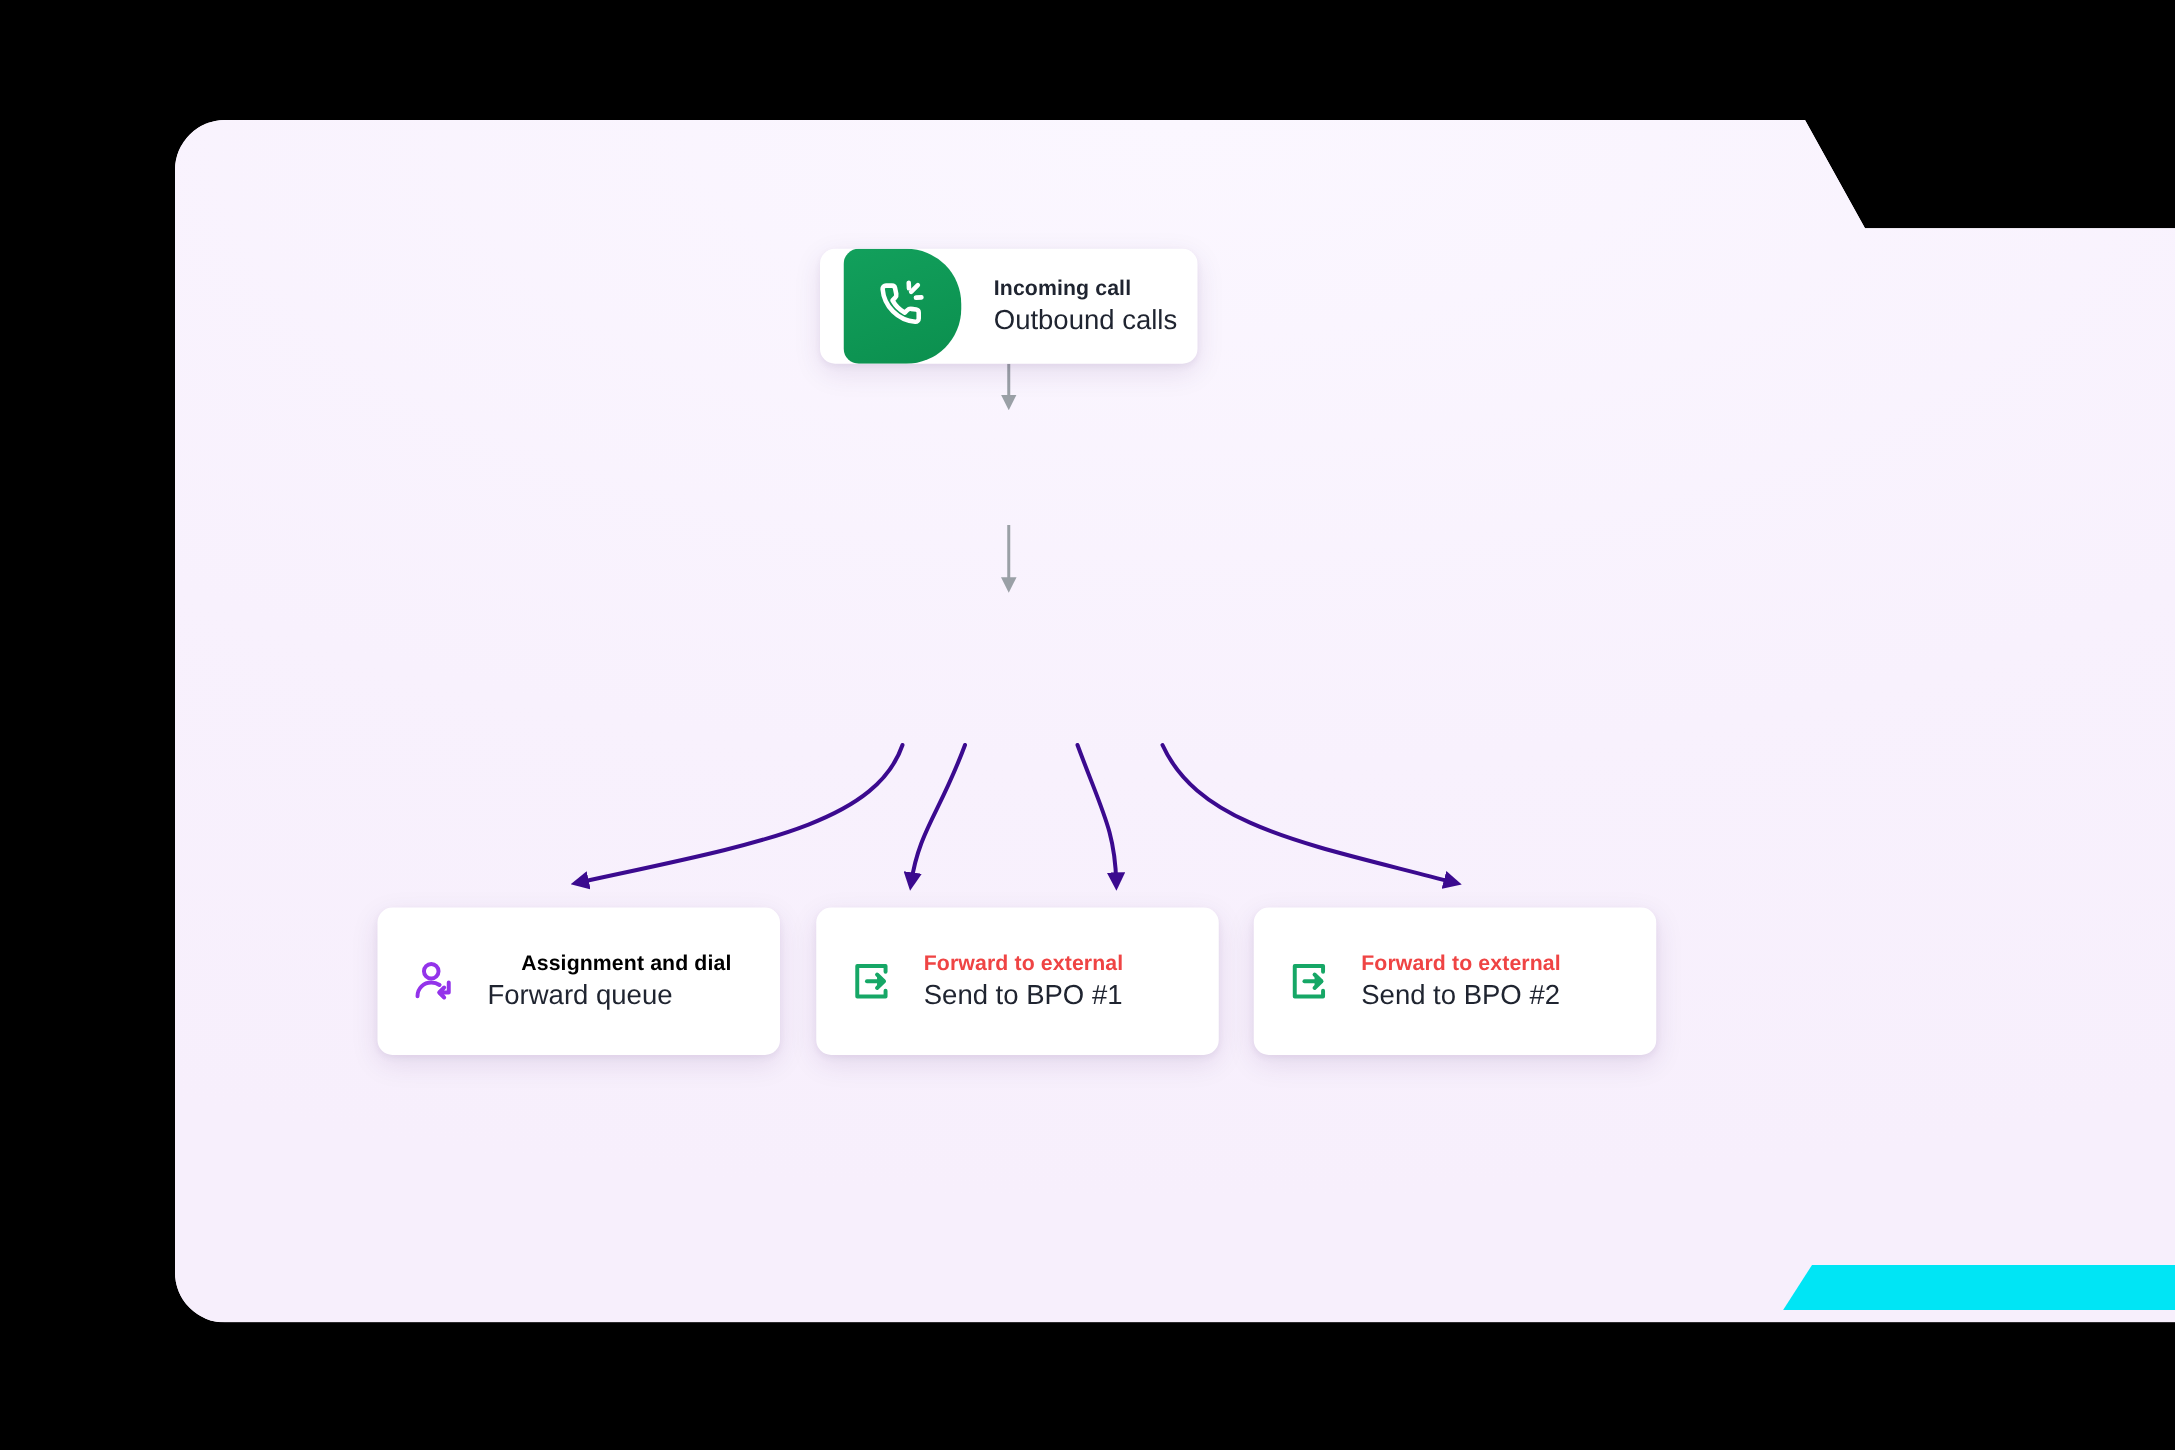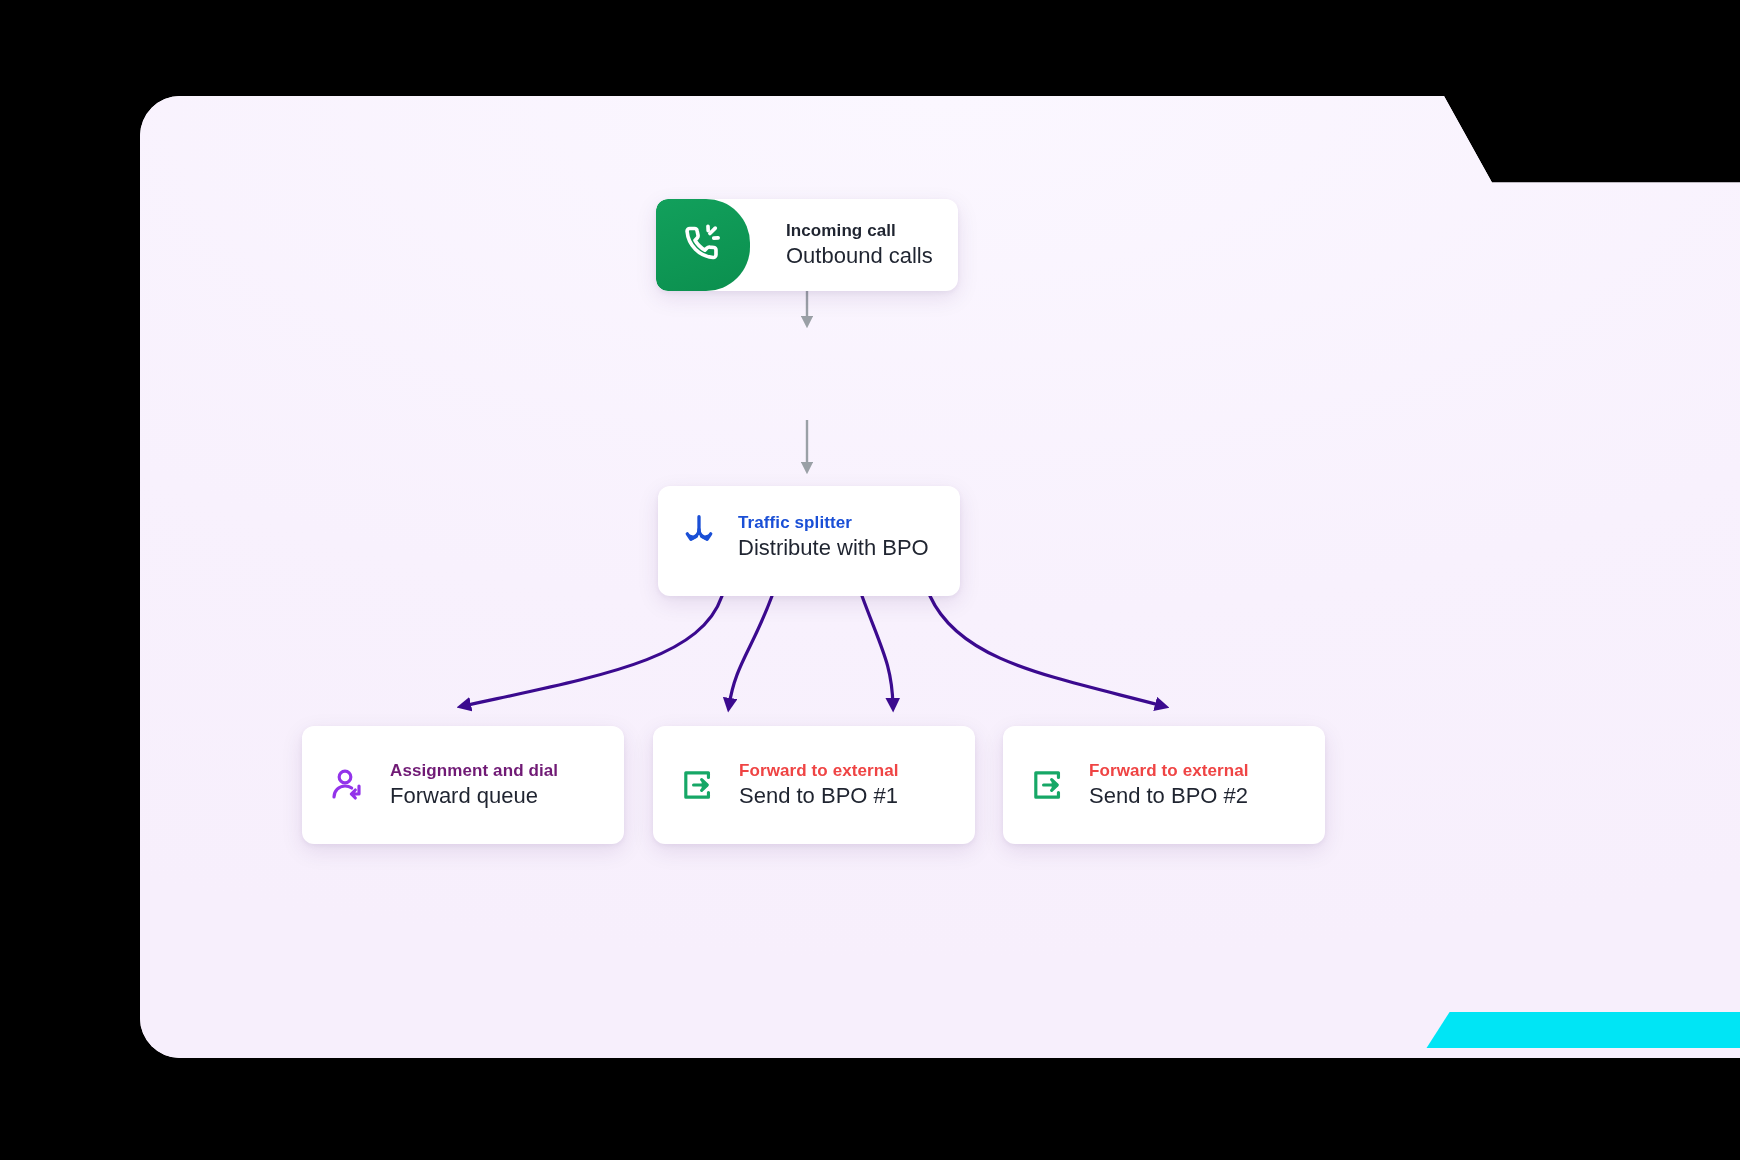--- a/index.html
+++ b/index.html
@@ -49,21 +49,21 @@
     overflow: hidden;
   }
   .node-body { display:flex; align-items:center; gap:20px; padding: 0 22px; width:100%; }
   .node-icon { flex: 0 0 auto; display:flex; align-items:center; justify-content:center; }
   .node-text { display:flex; flex-direction:column; justify-content:center; gap:1px; }
   .node-kind { font-size: 17px; font-weight: 700; line-height: 1.25; letter-spacing: .1px; }
   .node-title { font-size: 22px; font-weight: 400; color: #1f2430; line-height: 1.3; }
 
   
   #node-incoming { left: 656px; top: 199px; width: 302px; height: 92px; }
-  #node-incoming .node-body { padding: 0; gap: 14px; }
+  #node-incoming .node-body { padding: 0; gap: 4px; margin-left: 19px; }
   .green-slab {
     width: 94px; height: 92px;
     background: #0f9d58;
     background: linear-gradient(160deg,#12a05c 0%, #0b8f4e 100%);
     border-radius: 12px 44px 44px 12px;
     display:flex; align-items:center; justify-content:center;
     flex: 0 0 auto;
   }
   #node-incoming .node-text { padding-left: 22px; }
   #node-incoming .node-kind { color: #1f2430; font-size: 17px; font-weight: 700; }
@@ -75,21 +75,21 @@
 
   
   #node-split { left: 658px; top: 486px; width: 302px; height: 110px; align-items:flex-start; }
   #node-split .node-body { padding-top: 26px; align-items:flex-start; }
   #node-split .node-kind { color: #1a4fd6; }
 
   
   #node-queue  { left: 302px;  top: 726px; width: 322px; height: 118px; }
   #node-bpo1   { left: 653px;  top: 726px; width: 322px; height: 118px; }
   #node-bpo2   { left: 1003px; top: 726px; width: 322px; height: 118px; }
-  #node-queue .node-kind { color: #701a75; }
+  #node-queue .node-kind { color: #000000; margin-left: 27px; }
   #node-bpo1 .node-kind, #node-bpo2 .node-kind { color: #ef4444; }
   #node-queue .node-body, #node-bpo1 .node-body, #node-bpo2 .node-body { padding: 0 26px; gap: 22px; }
 </style>
 </head>
 <body>
 
 <div id="stage">
 
   <div class="panel">
     <div class="panel-bg-sheen"></div>
@@ -144,36 +144,20 @@
         </span>
       </div>
       <div class="node-text">
         <span class="node-kind">Incoming call</span>
         <span class="node-title">Outbound calls</span>
       </div>
     </div>
   </div>
 
 
-  <div class="node" id="node-split">
-    <div class="node-body">
-      <span class="node-icon">
-        <svg width="38" height="38" viewBox="0 0 24 24" fill="none" stroke="#1a4fd6" stroke-width="2.1" stroke-linecap="round" stroke-linejoin="round">
-          <path d="M12 3 L12 11 C12 13.6 10.2 15.4 7.6 16.6"></path>
-          <path d="M12 11 C12 13.6 13.8 15.4 16.4 16.6"></path>
-          <path d="M4.6 13.8 L6.9 17.2 L10.4 15.4" fill="#1a4fd6" stroke="#1a4fd6"></path>
-          <path d="M19.4 13.8 L17.1 17.2 L13.6 15.4" fill="#1a4fd6" stroke="#1a4fd6"></path>
-        </svg>
-      </span>
-      <div class="node-text">
-        <span class="node-kind">Traffic splitter</span>
-        <span class="node-title">Distribute with BPO</span>
-      </div>
-    </div>
-  </div>
 
   <div class="node" id="node-queue">
     <div class="node-body">
       <span class="node-icon">
         <svg width="40" height="40" viewBox="0 0 24 24" fill="none" stroke="#9333ea" stroke-width="1.9" stroke-linecap="round" stroke-linejoin="round">
           <circle cx="10.2" cy="7.2" r="3.5"></circle>
           <path d="M3.6 19.2 C3.6 15.3 6.6 12.6 10.2 12.6 c1.5 0 2.9.45 4.0 1.2"></path>
           <path d="M18.6 12.6 L18.6 17.4 L14.4 17.4"></path>
           <path d="M16.4 15.0 L14.0 17.4 L16.4 19.8" fill="#9333ea" stroke="#9333ea"></path>
         </svg>

